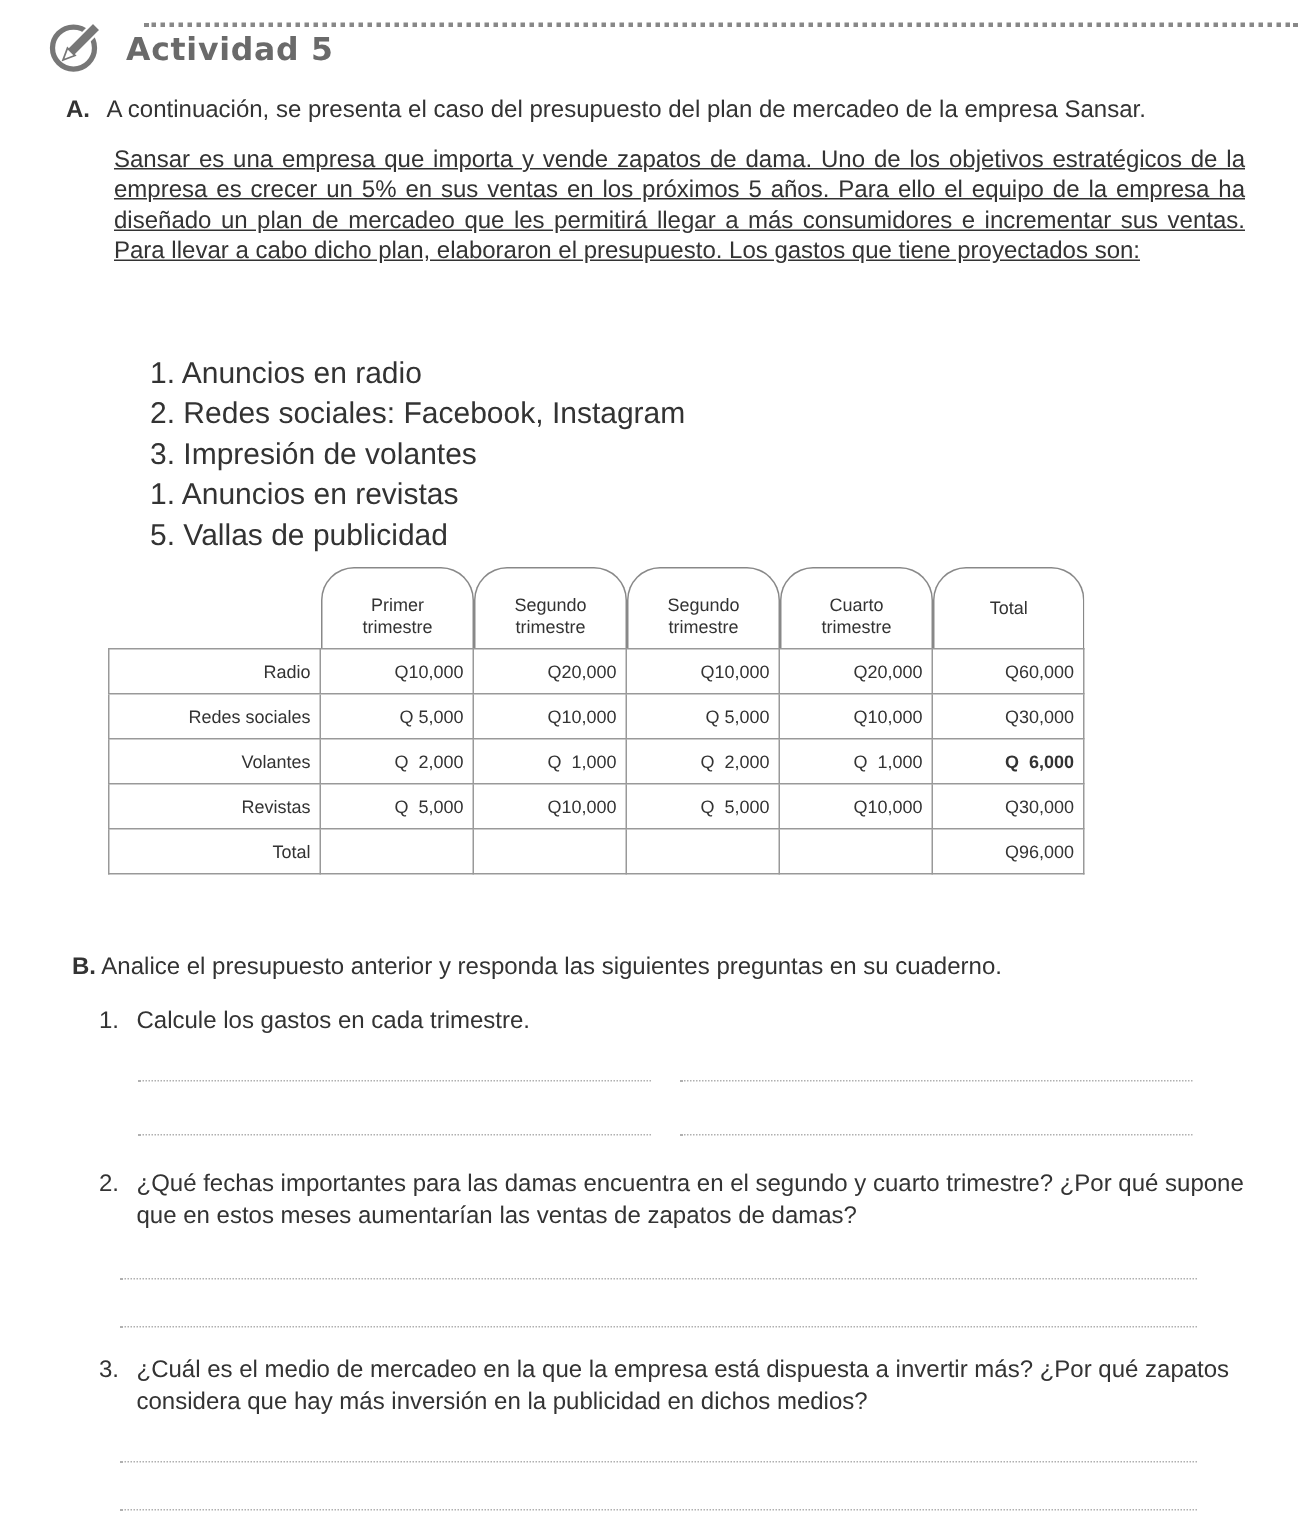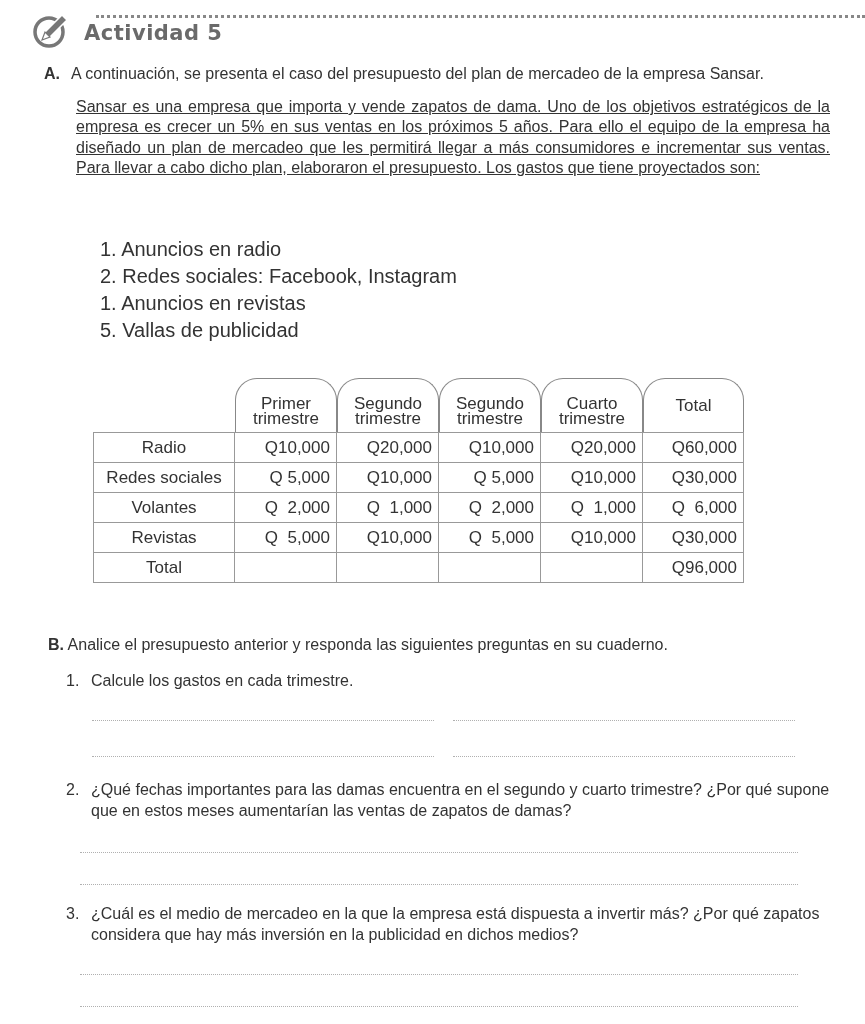--- a/index.html
+++ b/index.html
@@ -7,27 +7,27 @@
            font-family: "Liberation Sans", "DejaVu Sans", sans-serif; color: #333333; }
     .header { position: absolute; left: 30px; top: 2px; width: 835px; height: 50px; }
     .header .pencil { position: absolute; left: 2px; top: 8px; width: 40px; height: 40px; }
     .header .dots { position: absolute; left: 66px; top: 13px; right: 0; border-top: 3px dotted #888; }
     .header .title { position: absolute; left: 54px; top: 19px; font-size: 21px; font-weight: bold;
                      color: #6a6a6a; font-family: "DejaVu Sans", sans-serif; letter-spacing: 0.5px; }
     .secA { position: absolute; left: 44px; top: 64px; font-size: 16px; line-height: 20px; }
     .secA .letter { font-weight: bold; display: inline-block; width: 27px; }
     .para { position: absolute; left: 76px; top: 97px; width: 754px; font-size: 16px; line-height: 20.4px; text-align: justify; text-decoration: underline; }
     .list { position: absolute; left: 88px; top: 224px; font-size: 20px; line-height: 27px; margin: 12px; padding: 0; list-style: none; }
-    table.budget { position: absolute; left: 93px; top: 378px; border-collapse: separate; border-spacing: 0; font-size: 17px; }
+    table.budget { position: absolute; left: 72px; top: 378px; border-collapse: separate; border-spacing: 0; font-size: 12px; }
     table.budget th { font-weight: normal; height: 47px; padding: 0; vertical-align: bottom; line-height: 15px; }
     table.budget th.tab { border: 1.5px solid #888; border-bottom: none; border-radius: 22px 22px 0 0; text-align: center; padding-bottom: 6px; }
     table.budget th.blank { border: none; }
     table.budget td { border-right: 1.5px solid #999; border-bottom: 1.5px solid #999; height: 29px; padding: 0 6px; }
     table.budget tr.first td { border-top: 1.5px solid #999; }
-    table.budget td.label { border-left: 1.5px solid #999; width: 128px; text-align: center; }
+    table.budget td.label { border-left: 1.5px solid #999; width: 128px; text-align: right; }
     table.budget td.num { width: 87px; text-align: right; }
     .col1 { width: 100px; } .col2 { width: 100px; } .col3 { width: 100px; } .col4 { width: 100px; } .col5 { width: 99px; }
     .secB { position: absolute; left: 48px; top: 636px; font-size: 16px; }
     .secB .letter { font-weight: bold; }
     .q { position: absolute; left: 66px; font-size: 16px; line-height: 20.5px; width: 766px; }
     .q .num { position: absolute; left: 0; }
     .q .txt { display: block; margin-left: 25px; }
     .line { position: absolute; border-top: 1.5px dotted #b0b0b0; height: 0; }
   </style>
 </head>
@@ -45,20 +45,21 @@
 
 <div class="secA">
   <span class="letter">A.</span><span>A continuación, se presenta el caso del presupuesto del plan de mercadeo de la empresa Sansar.</span>
 </div>
 
 <div class="para">Sansar es una empresa que importa y vende zapatos de dama. Uno de los objetivos estratégicos de la empresa es crecer un 5% en sus ventas en los próximos 5 años. Para ello el equipo de la empresa ha diseñado un plan de mercadeo que les permitirá llegar a más consumidores e incrementar sus ventas.   Para llevar a cabo dicho plan, elaboraron el presupuesto. Los gastos que tiene proyectados son:</div>
 
 <ul class="list">
   <li>1. Anuncios en radio</li>
   <li>2. Redes sociales: Facebook, Instagram</li>
+  <li>3. Impresión de volantes</li>
   <li>1. Anuncios en revistas</li>
   <li>5. Vallas de publicidad</li>
 </ul>
 
 <table class="budget">
   <thead>
     <tr>
       <th class="blank"></th>
       <th class="tab col1"><span>Primer</span><br><span>trimestre</span></th>
       <th class="tab col2"><span>Segundo</span><br><span>trimestre</span></th>
@@ -83,21 +84,21 @@
         <td class="num" style="white-space: pre;">Q 5,000</td>
         <td class="num" style="white-space: pre;">Q10,000</td>
         <td class="num" style="white-space: pre;">Q30,000</td>
       </tr>
       <tr>
         <td class="label">Volantes</td>
         <td class="num" style="white-space: pre;">Q  2,000</td>
         <td class="num" style="white-space: pre;">Q  1,000</td>
         <td class="num" style="white-space: pre;">Q  2,000</td>
         <td class="num" style="white-space: pre;">Q  1,000</td>
-        <td class="num" style="white-space: pre;">Q  6,000</td>
+        <td class="num" style="white-space: pre; font-weight: bold;">Q  6,000</td>
       </tr>
       <tr>
         <td class="label">Revistas</td>
         <td class="num" style="white-space: pre;">Q  5,000</td>
         <td class="num" style="white-space: pre;">Q10,000</td>
         <td class="num" style="white-space: pre;">Q  5,000</td>
         <td class="num" style="white-space: pre;">Q10,000</td>
         <td class="num" style="white-space: pre;">Q30,000</td>
       </tr>
       <tr>

